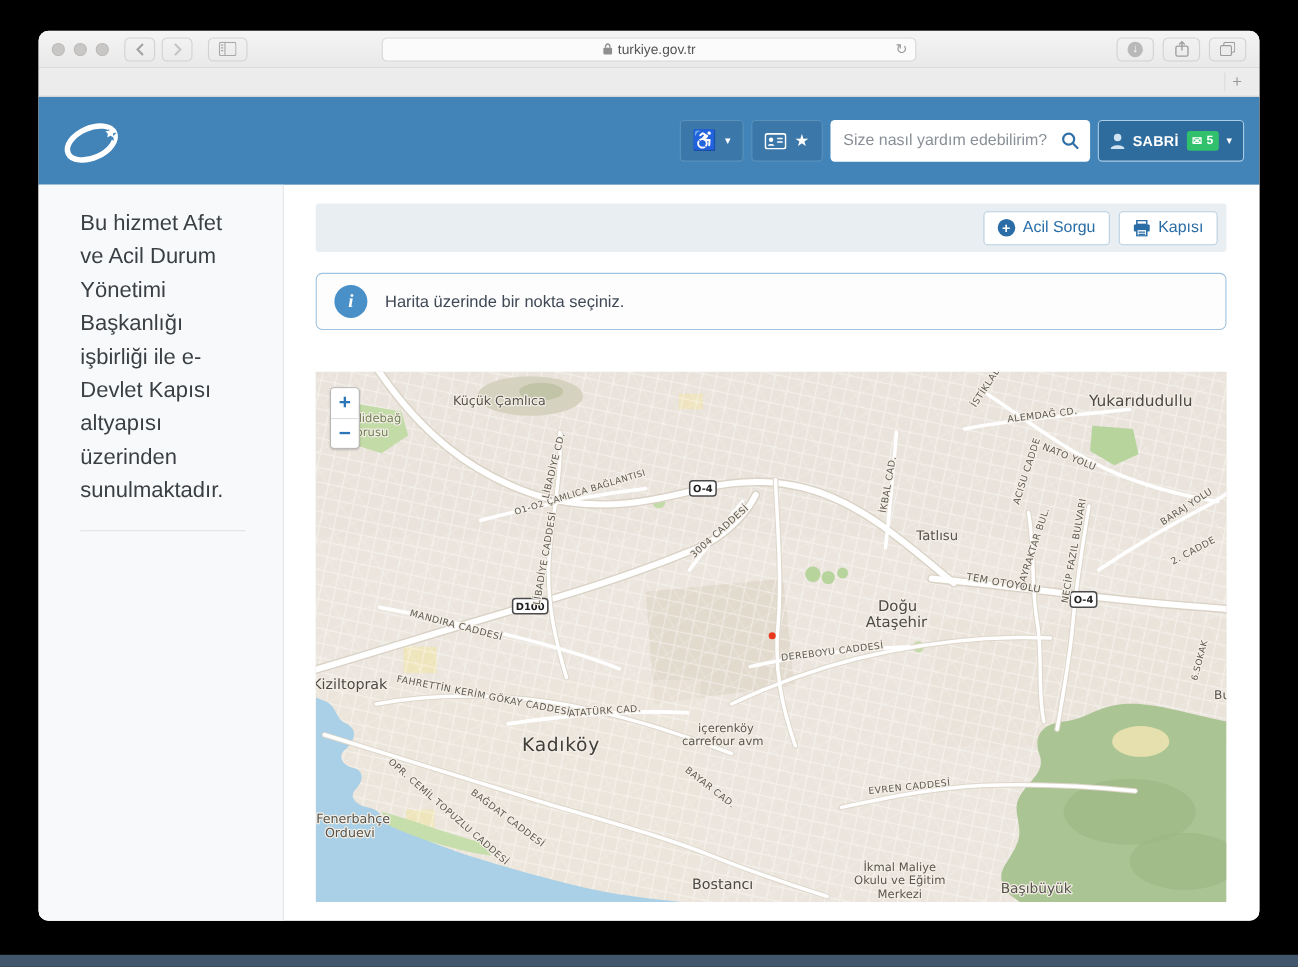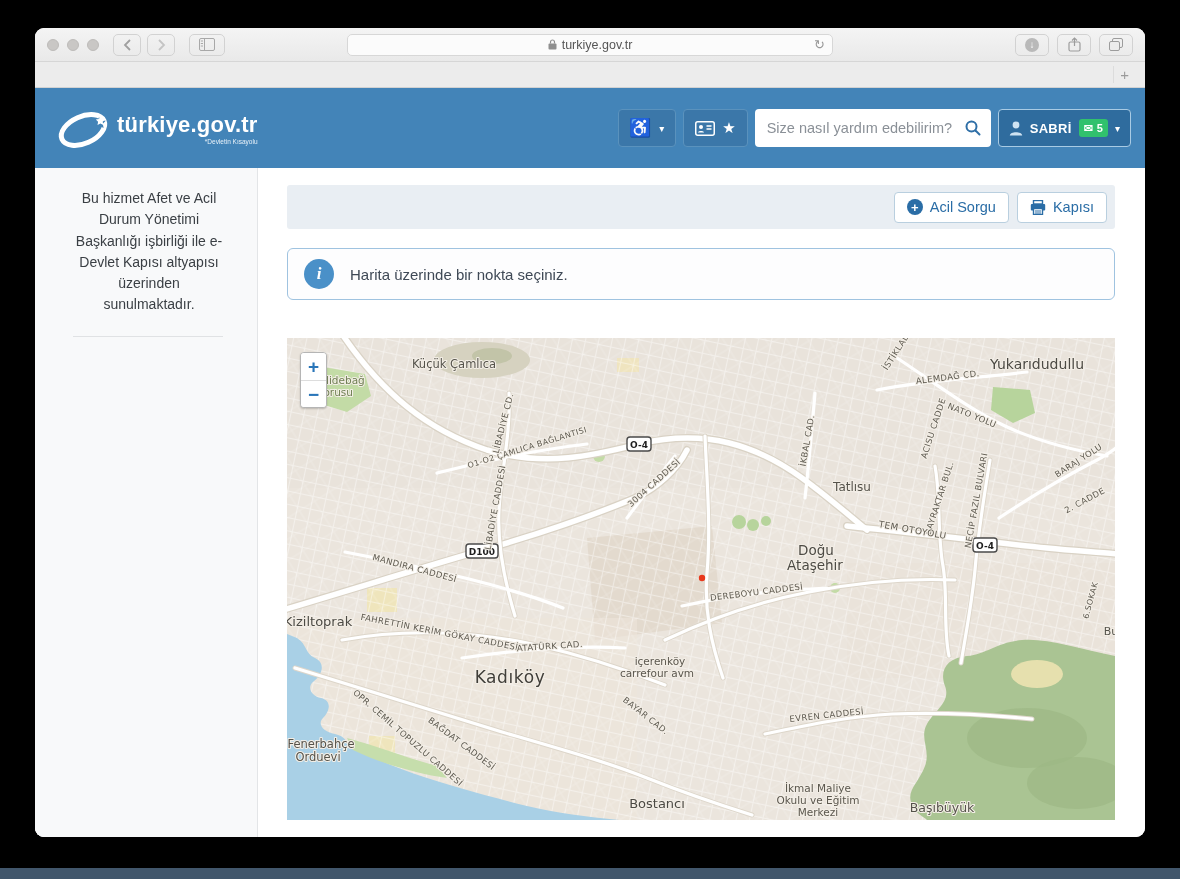--- a/index.html
+++ b/index.html
@@ -47,21 +47,21 @@
   .userbtn { height:38px; background:#2f6c9e; border:1px solid #a9cbe4; border-radius:4px;
     display:flex; align-items:center; gap:7px; padding:0 10px; }
   .username { color:#fff; font-size:13px; font-weight:bold; letter-spacing:.3px; }
   .badge { background:#31c16d; border-radius:3px; height:18px; display:flex; align-items:center; gap:4px;
     padding:0 5px; color:#fff; font-size:11px; font-weight:bold; }
   .caret { color:#fff; font-size:10px; }
 
   
   .content { display:flex; height:669px; background:#fff; }
   .sidebar { width:223px; background:#f8f9fa; border-right:1px solid #e3e5e7; padding:20px 0 0 38px; }
-  .side-note { width:152px; font-size:14px; line-height:1.52; color:#3a3f44;text-align:center; }
+  .side-note { width:152px; font-size:20px; line-height:1.52; color:#3a3f44; }
   .side-divider { width:150px; height:1px; background:#e0e2e4; margin-top:20px; }
   .main { flex:1; padding:17px 30px 0 29px; }
 
   .toolbar { width:828px; height:44px; background:#e9eef3; border-radius:3px; display:flex;
     align-items:center; justify-content:flex-end; gap:8px; padding-right:8px; }
   .tbtn { height:31px; background:#fff; border:1px solid #b9cfdf; border-radius:4px; display:flex;
     align-items:center; gap:7px; padding:0 12px; color:#2a6da6; font-size:14.5px; }
   .plus-circle { width:16px; height:16px; border-radius:50%; background:#2a6da6; color:#fff;
     display:flex; align-items:center; justify-content:center; font-size:13px; font-weight:bold; line-height:1; }
 
@@ -154,24 +154,20 @@
 
   <div class="siteheader">
     <div class="logo">
       <svg width="58" height="48" viewBox="0 0 58 48">
         <g transform="rotate(-24 28 26)">
             <ellipse cx="28" cy="26" rx="23" ry="13.5" fill="none" stroke="#fff" stroke-width="5"></ellipse>
           </g>
         <path d="M44 13 l2.6 3.4 4.2 .4 -3 3 .8 4.2 -3.8-2 -3.8 2 .8-4.2 -3-3 4.2-.4 Z" fill="#4384b8"></path>
         <path d="M45 12.5 l1.8 2.6 3.2 .3 -2.3 2.3 .6 3.2 -2.9-1.5 -2.9 1.5 .6-3.2 -2.3-2.3 3.2-.3 Z" fill="#fff"></path>
       </svg>
-      <div style="margin-left:4px; margin-top:10px;">
-        <div class="logo-text">türkiye.gov.tr</div>
-        <div class="logo-tag">*Devletin Kısayolu</div>
-      </div>
     </div>
     <div class="hdr-right">
       <div class="hdr-btn">
         <span style="font-size:18px;">♿</span>
         <span class="caret">▾</span>
       </div>
       <div class="hdr-btn">
         <svg width="20" height="15" viewBox="0 0 20 15">
             <rect x="0.75" y="0.75" width="18.5" height="13.5" rx="2" fill="none" stroke="#fff" stroke-width="1.5"></rect>
             <circle cx="6" cy="6" r="2" fill="#fff"></circle>

